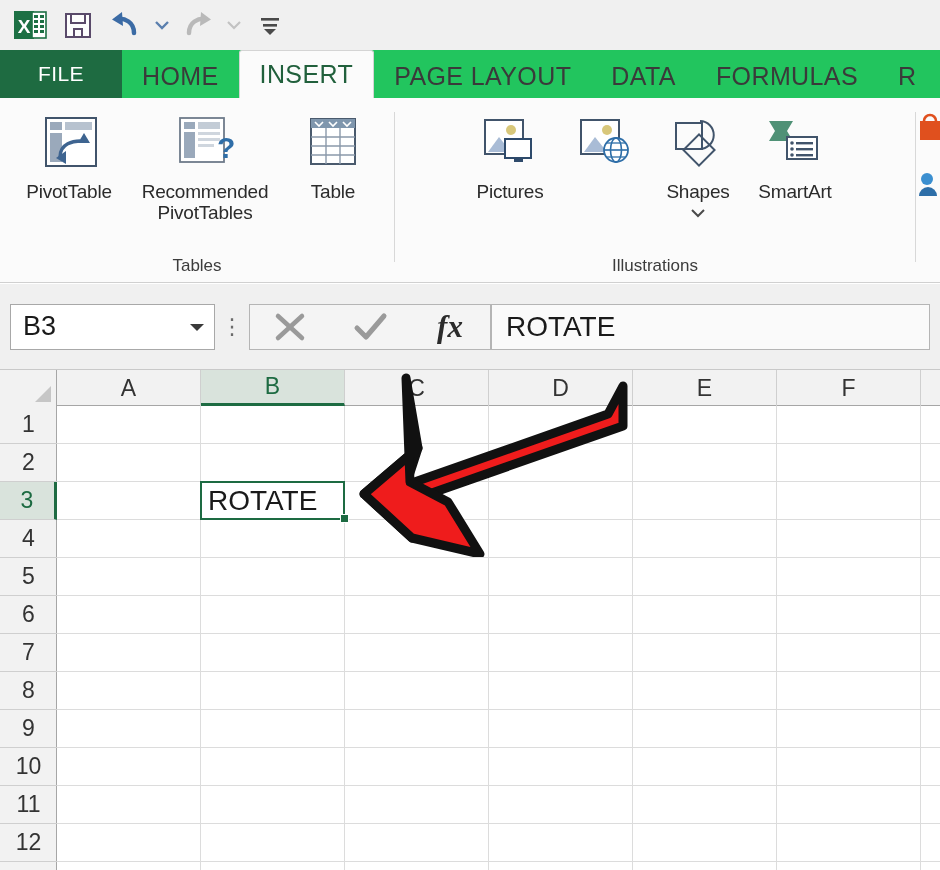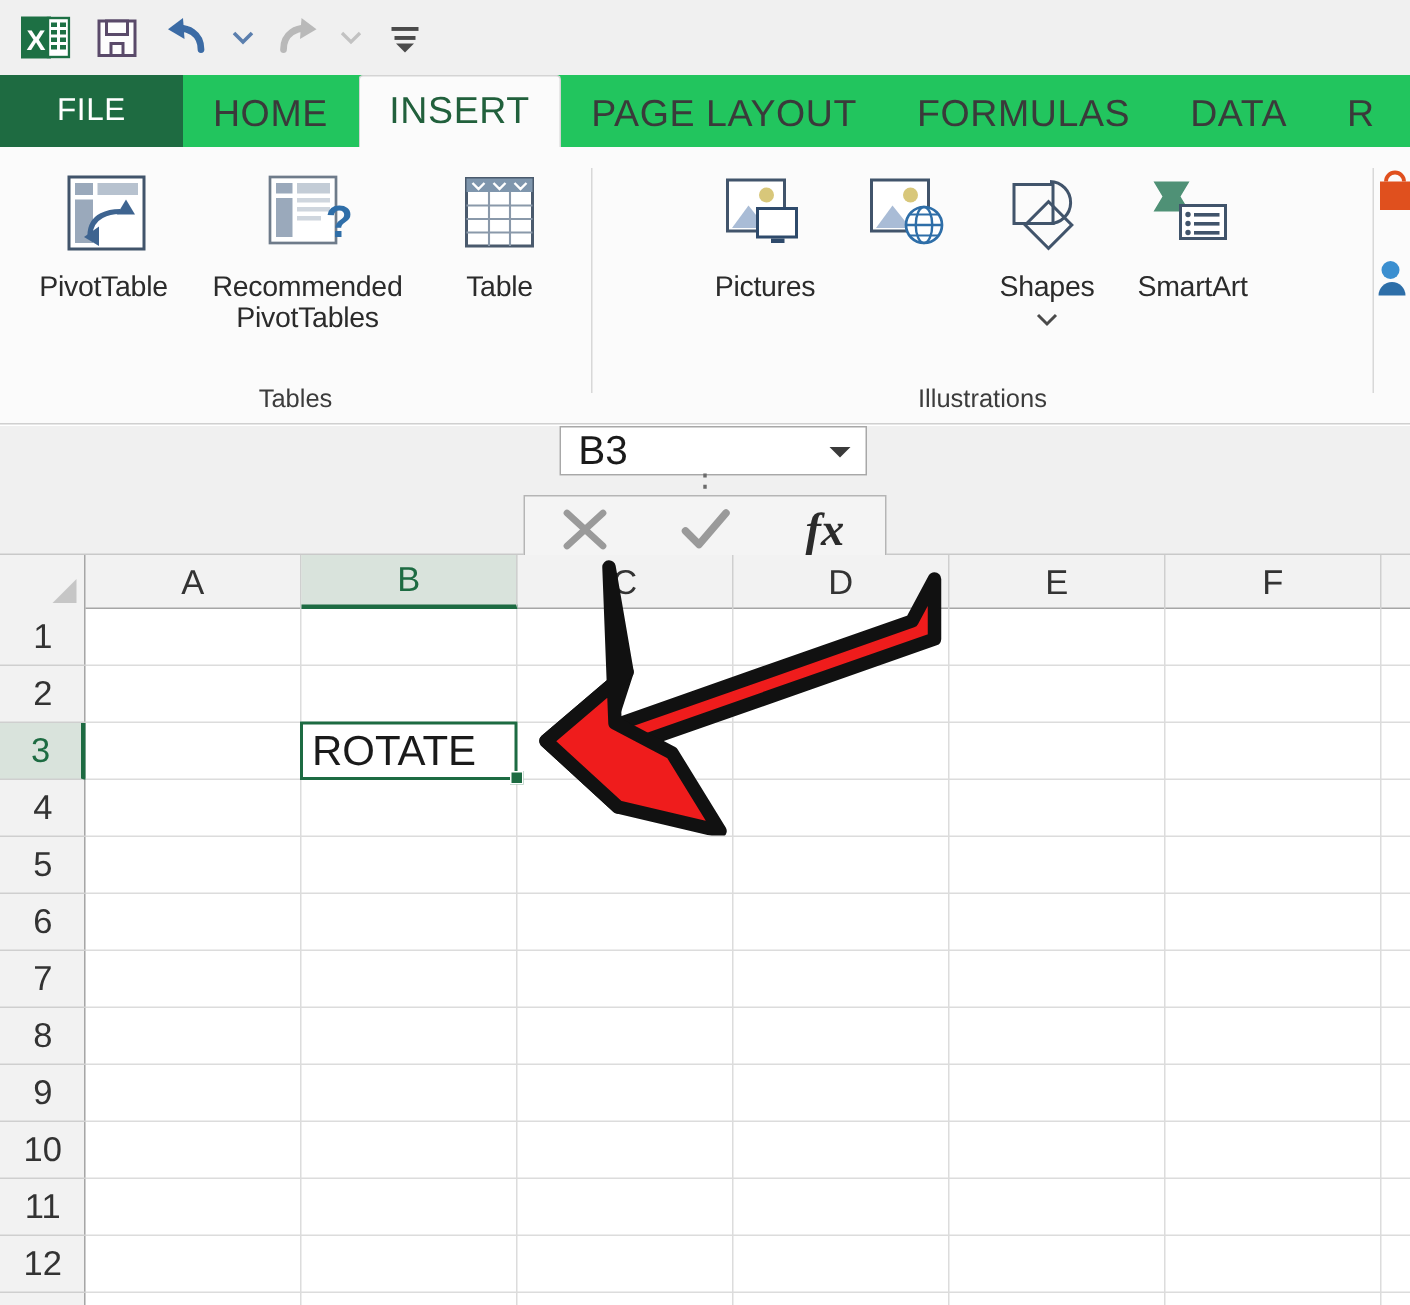--- a/index.html
+++ b/index.html
@@ -85,21 +85,20 @@
   .group-sep {
     position: absolute; top: 14px; width: 1px; height: 150px; background: #d8d8d8;
   }
 
   
   .fbar {
     position: absolute; left: 0; top: 284px; width: 940px; height: 86px;
     background: #f0f0f0;
     display: flex; align-items: center;
     border-bottom: 1px solid #c9c9c9;
-    flex-direction: column;
   }
   .namebox {
     margin-left: 10px; width: 205px; height: 46px;
     background: #ffffff; border: 1px solid #a8a8a8;
     display: flex; align-items: center;
   }
   .namebox-text {
     flex: 1 1 auto; padding-left: 12px;
     font-size: 27px; color: #1a1a1a;
   }
@@ -246,22 +245,22 @@
         <path d="M6 15 L18 15 L12 21 Z" fill="#4a4a4a"></path>
       </svg>
     </div>
   </div>
 
   <div class="tabstrip">
     <div class="tab file">FILE</div>
     <div class="tab">HOME</div>
     <div class="tab active">INSERT</div>
     <div class="tab">PAGE LAYOUT</div>
+    <div class="tab">DATA</div>
     <div class="tab">FORMULAS</div>
-    <div class="tab">DATA</div>
     <div class="tab">R</div>
   </div>
 
   <div class="ribbon">
 
     <div class="rgroup" style="left:0; width:394px;">
       <div class="rgroup-items">
 
         <div class="ritem" style="width:120px;">
           <div class="ritem-icon">

